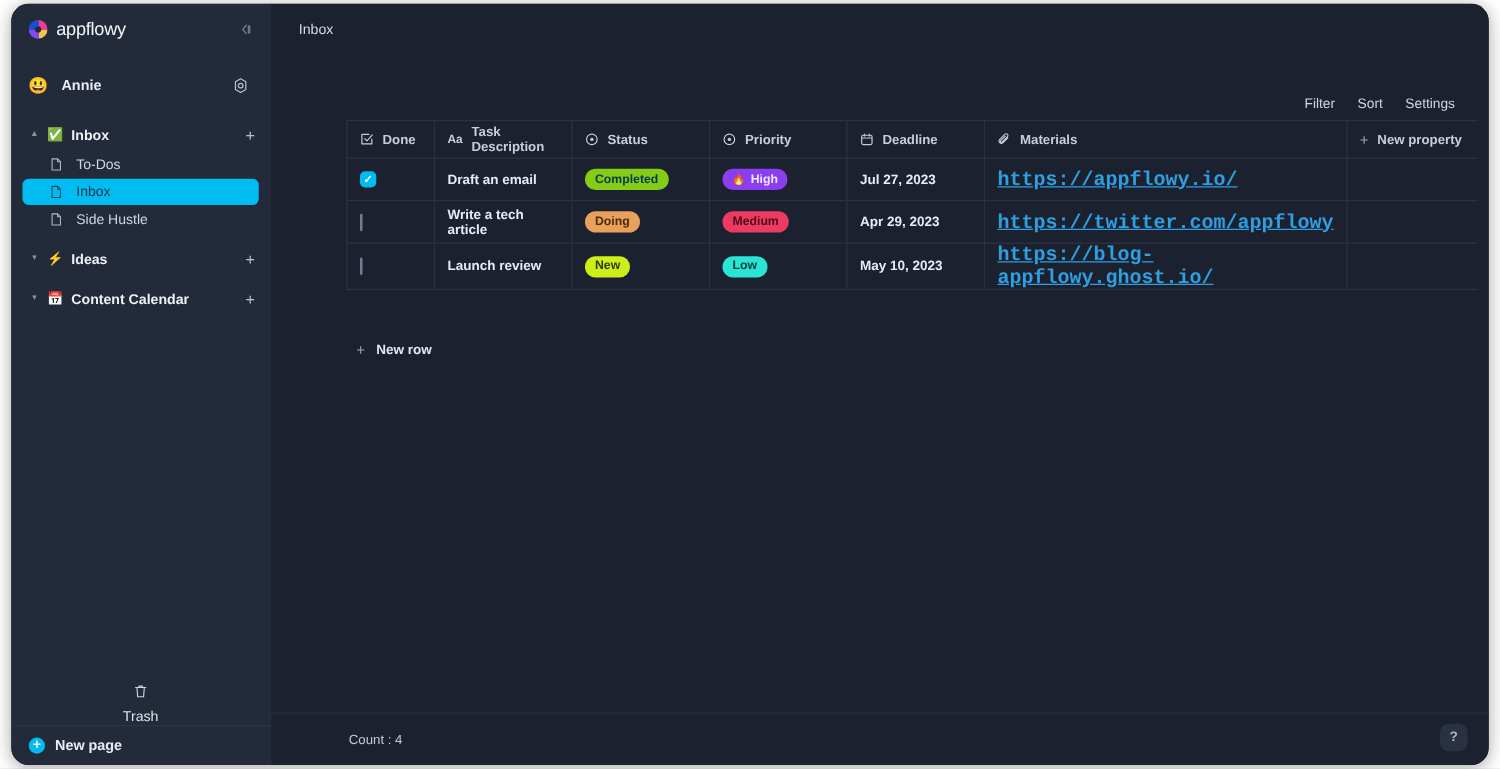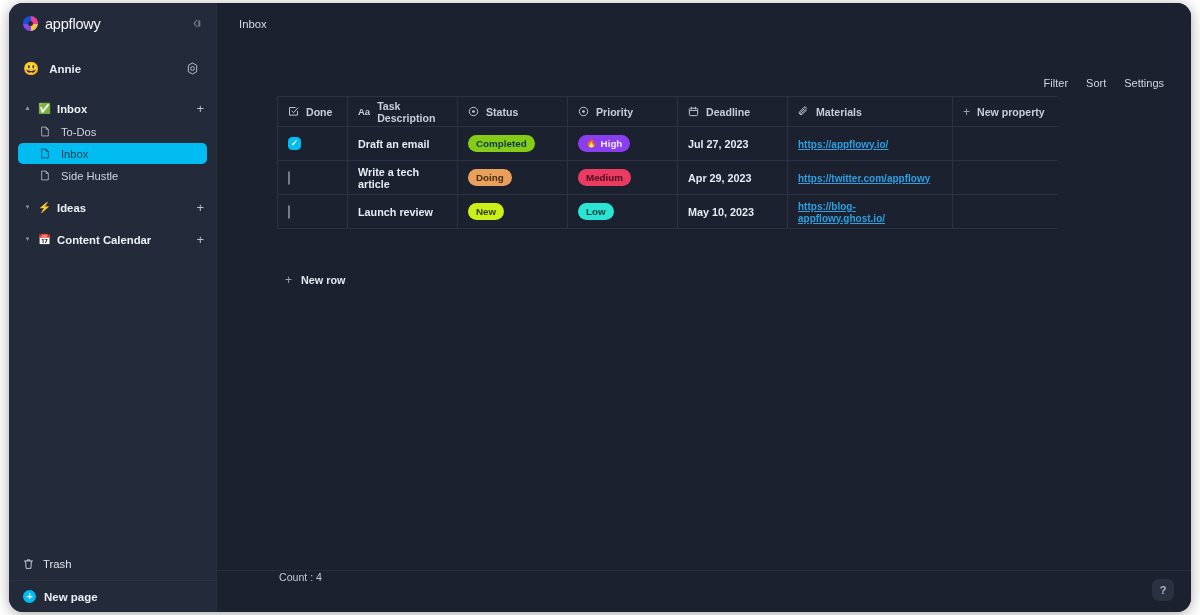--- a/index.html
+++ b/index.html
@@ -91,20 +91,21 @@
   }
   .leaf .llabel { color: #cfd5e0; font-size: 11.2px; }
   .leaf.sel { background: #00BCF0; }
   .leaf.sel .llabel { color: #15364a; }
   .doc-ic { width: 10px; height: 11px; flex-shrink: 0; }
 
   .sb-trash {
     height: 34px; display: flex; align-items: center; gap: 9px;
     padding: 0 14px; cursor: pointer;
     border-bottom: 1px solid #2c3444;
+    flex-direction: column;
   }
   .sb-trash span { color: #dfe4ec; font-size: 11.3px; }
   .sb-newpage {
     height: 31px; display: flex; align-items: center; gap: 8px;
     padding: 0 14px; cursor: pointer;
   }
   .np-circle {
     width: 13px; height: 13px; border-radius: 50%;
     background: #00BCF0; color: #12303f; font-size: 11px; font-weight: 700;
     display: flex; align-items: center; justify-content: center; line-height: 1;
@@ -179,34 +180,34 @@
   .chk.on::after {
     content: "✓"; color: #ffffff; font-size: 9px; font-weight: 700; line-height: 1;
   }
 
   .pill {
     display: inline-flex; align-items: center; gap: 4px;
     height: 17px; padding: 0 8px; border-radius: 9px;
     font-size: 9.8px; font-weight: 700; line-height: 1;
   }
   .lnk {
-    color: #2e9fe0; font-size: 10px; font-weight: 700;
-    text-decoration: underline; cursor: pointer;
+    color: #2e9fe0; font-size: 16px; font-weight: 700;
+    text-decoration: underline; cursor: pointer; font-family: Liberation Mono, monospace;
   }
 
   .newrow {
     position: absolute; left: 60px; top: 225px;
     display: flex; align-items: center; gap: 9px;
     padding: 5px 8px; cursor: pointer;
   }
   .newrow .nplus { color: #9aa3b2; font-size: 12px; line-height: 1; font-weight: 300; }
   .newrow span.nt { color: #e3e8f0; font-size: 10.8px; font-weight: 700; }
 
   .statusbar {
-    height: 42px; display: flex; align-items: flex-start;
+    height: 42px; display: flex; align-items: center;
     padding: 0 0 0 62px;
     border-top: 1px solid #262e3d;
   }
   .count { color: #c3cad7; font-size: 10.6px; }
   .help {
     position: absolute; right: 17px; bottom: 11px;
     width: 22px; height: 22px; border-radius: 7px;
     background: #2a3242; color: #aeb7c6;
     display: flex; align-items: center; justify-content: center;
     font-size: 11px; font-weight: 700; cursor: pointer;

